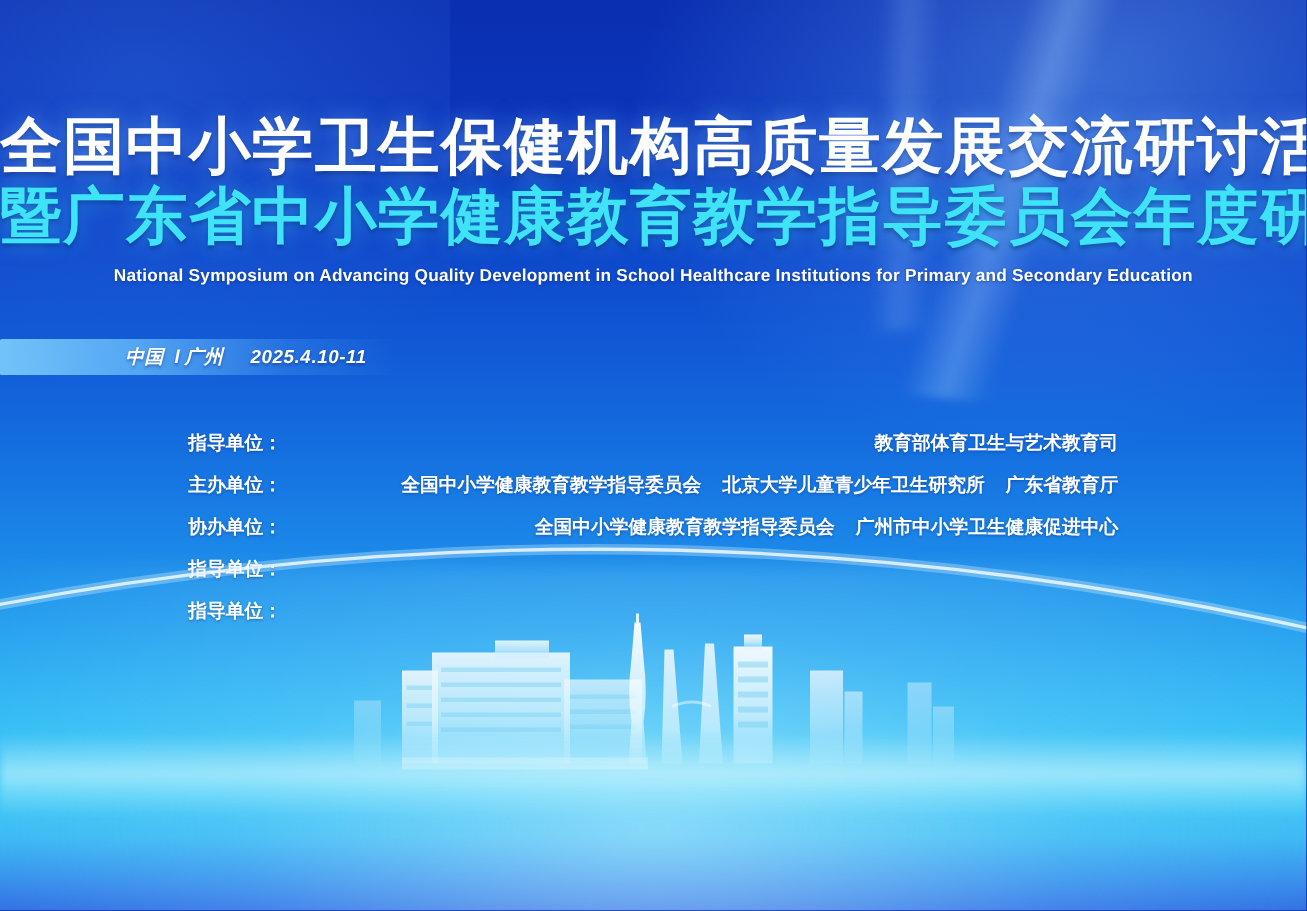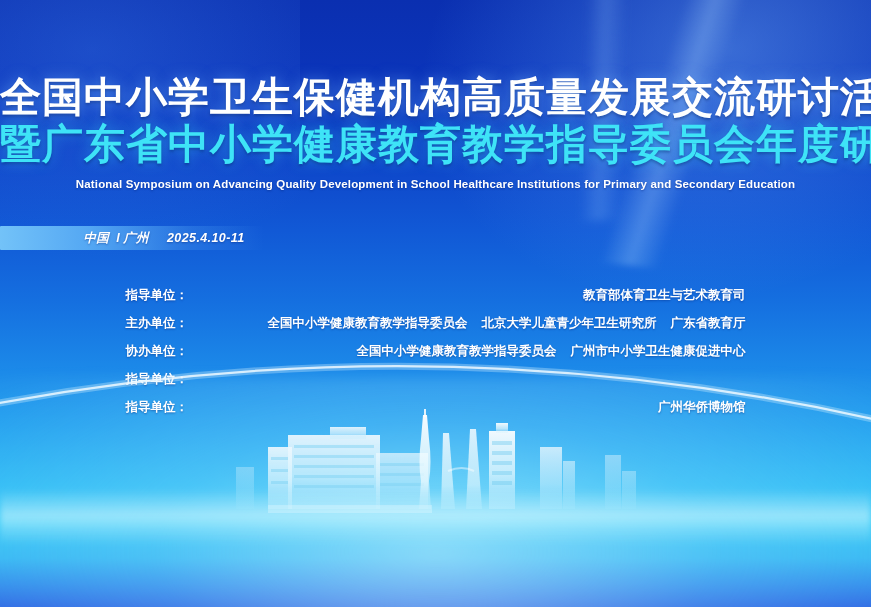--- a/index.html
+++ b/index.html
@@ -219,21 +219,20 @@
       </div>
       <div class="org-row">
         <span class="org-label">协办单位：</span>
         <span class="org-values"><span class="org-value">全国中小学健康教育教学指导委员会</span><span class="org-value">广州市中小学卫生健康促进中心</span></span>
       </div>
       <div class="org-row">
         <span class="org-label">指导单位：</span>
       </div>
       <div class="org-row">
         <span class="org-label">指导单位：</span>
-        <span class="org-values"><span class="org-value">广州华侨博物馆</span></span>
       </div>
     </div>
 
   <div class="skyline">
     <svg viewBox="0 0 871 120" preserveAspectRatio="none">
       <defs>
         <linearGradient id="bldg" x1="0" y1="0" x2="0" y2="1">
           <stop offset="0%" stop-color="#ffffff" stop-opacity=".92"></stop>
           <stop offset="55%" stop-color="#eafaff" stop-opacity=".72"></stop>
           <stop offset="100%" stop-color="#cdf0ff" stop-opacity=".30"></stop>

